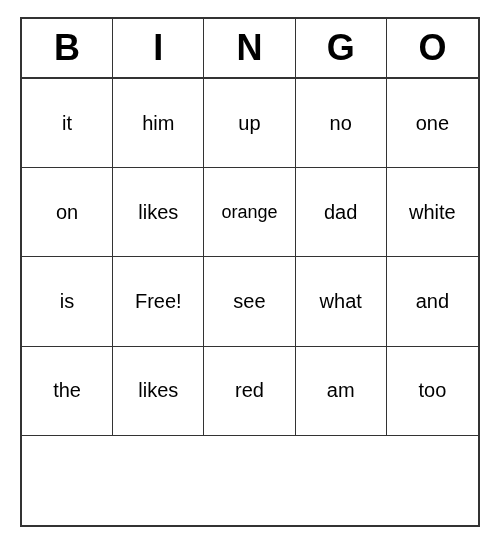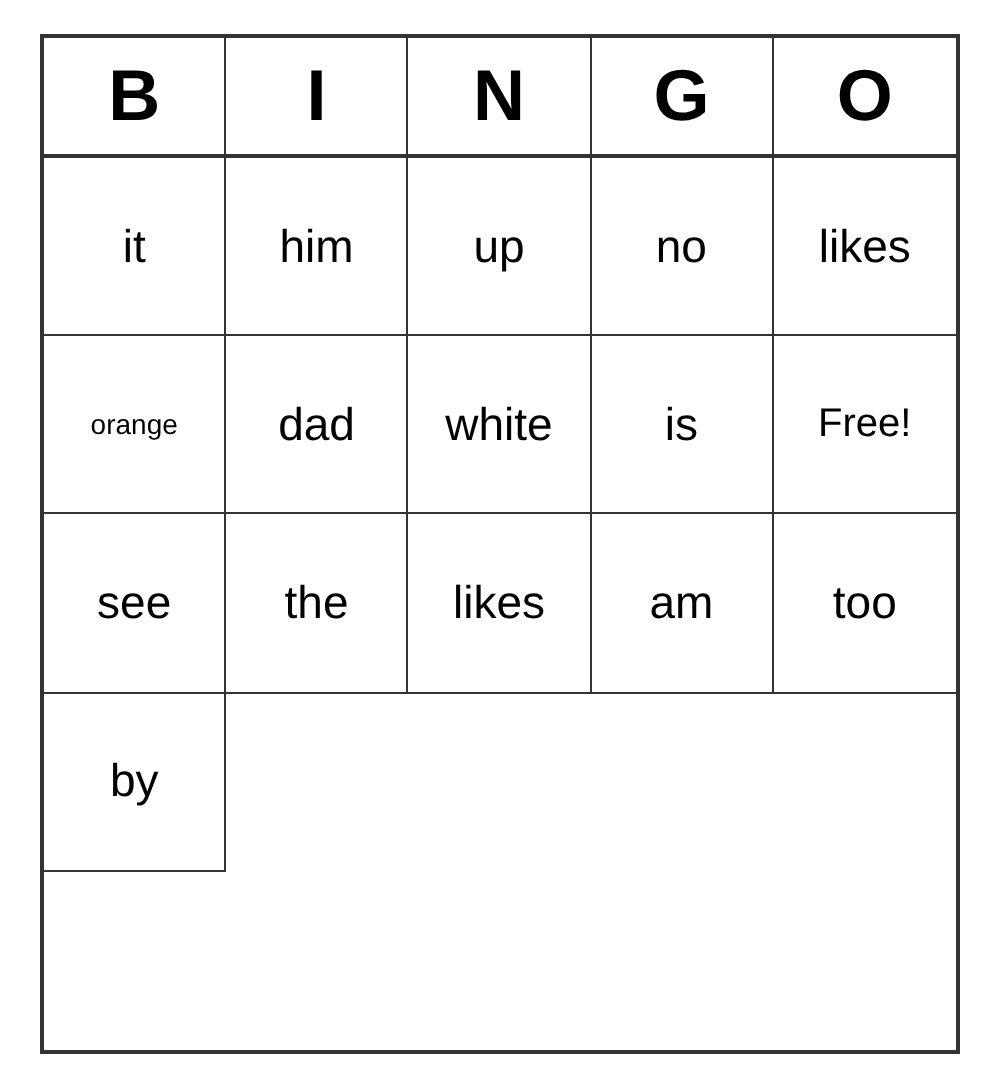--- a/index.html
+++ b/index.html
@@ -48,69 +48,73 @@
       grid-template-rows: repeat(5, 1fr);
       height: calc(100% - 60px);
     }
 
     .bingo-cell {
       display: flex;
       align-items: center;
       justify-content: center;
       border-right: 1px solid #333;
       border-bottom: 1px solid #333;
-      font-size: 23px;
+      font-size: 20px;
       text-align: center;
       padding: 4px;
     }
 
     .bingo-cell:nth-child(5n) {
       border-right: none;
     }
 
     .bingo-cell:nth-child(n+21) {
       border-bottom: none;
     }
 
     .free-cell {
       font-size: 20px;
       font-weight: normal;
     }
 
     .small-text {
-      font-size: 14px;
+      font-size: 18px;
     }
   </style>
 </head>
 <body>
 
 <div class="bingo-card">
   <div class="bingo-header">
     <div class="bingo-header-cell">B</div>
     <div class="bingo-header-cell">I</div>
     <div class="bingo-header-cell">N</div>
     <div class="bingo-header-cell">G</div>
     <div class="bingo-header-cell">O</div>
   </div>
   <div class="bingo-grid">
 
     <div class="bingo-cell">it</div>
     <div class="bingo-cell">him</div>
     <div class="bingo-cell">up</div>
     <div class="bingo-cell">no</div>
 
+    <div class="bingo-cell">one</div>
+    <div class="bingo-cell">on</div>
     <div class="bingo-cell">likes</div>
     <div class="bingo-cell small-text">orange</div>
     <div class="bingo-cell">dad</div>
 
     <div class="bingo-cell">white</div>
     <div class="bingo-cell">is</div>
     <div class="bingo-cell free-cell">Free!</div>
     <div class="bingo-cell">see</div>
+    <div class="bingo-cell">what</div>
 
+    <div class="bingo-cell">and</div>
     <div class="bingo-cell">the</div>
     <div class="bingo-cell">likes</div>
 
+    <div class="bingo-cell">red</div>
     <div class="bingo-cell">am</div>
     <div class="bingo-cell">too</div>
-    <div class="bingo-cell">by</div>
   </div>
 </div>
 
 </body></html>

